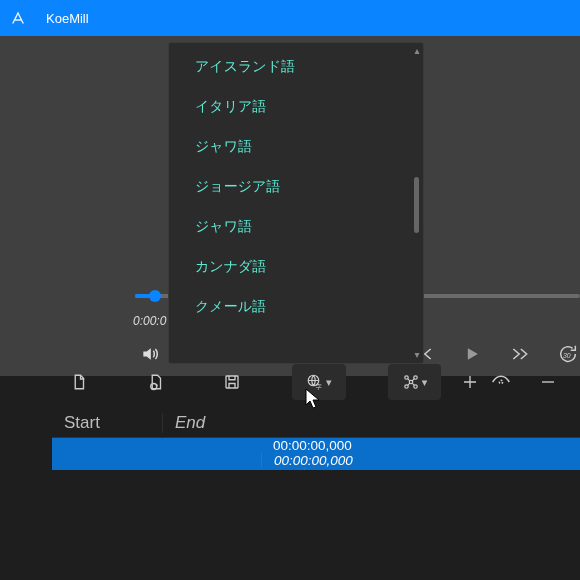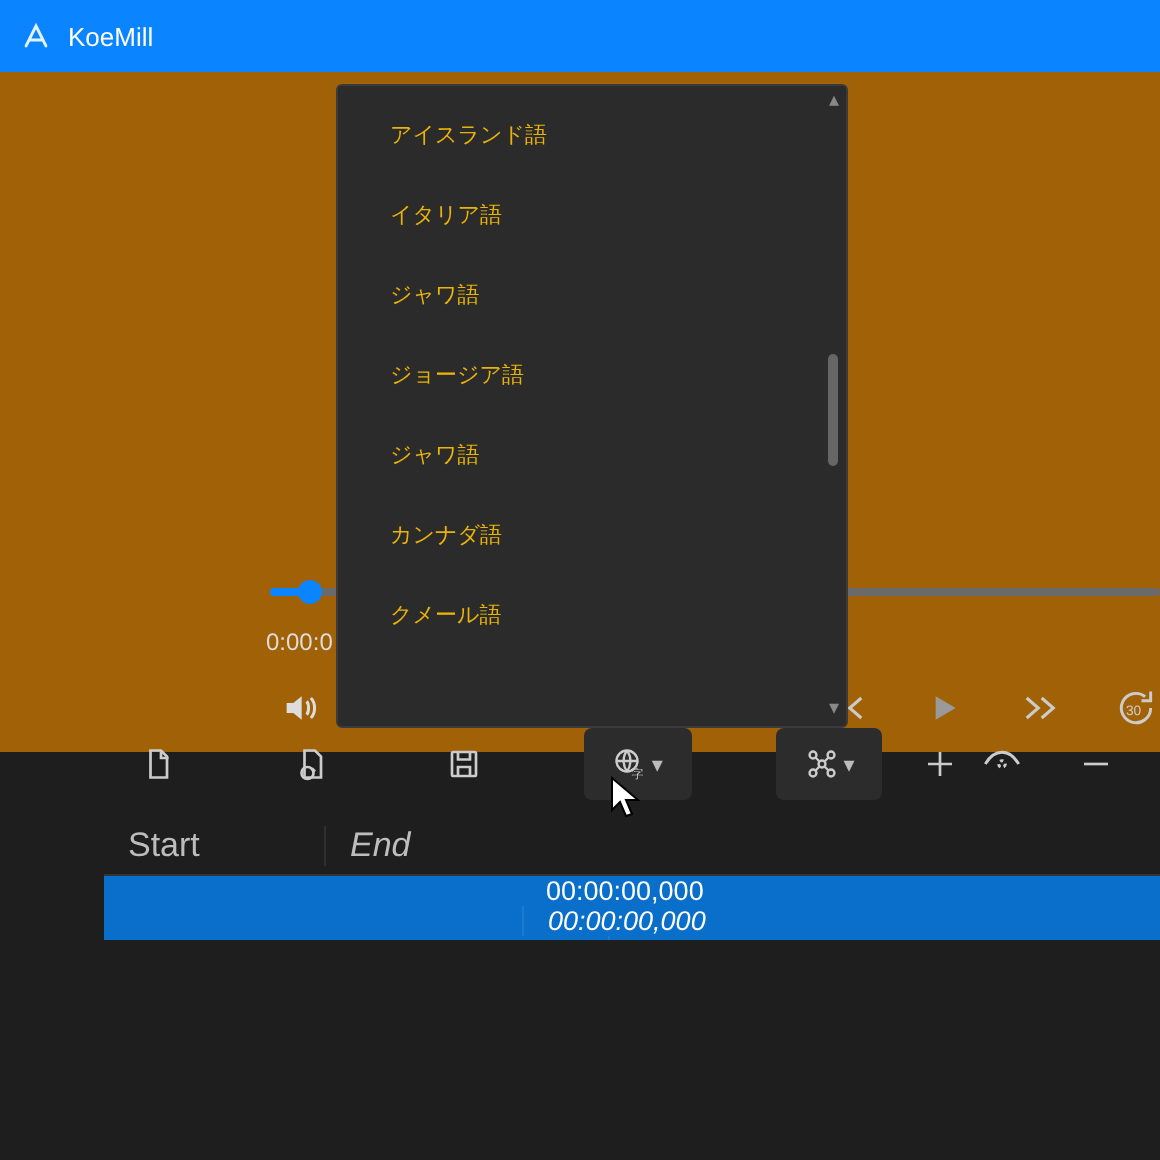--- a/index.html
+++ b/index.html
@@ -3,27 +3,28 @@
 <meta charset="utf-8">
 <style>
   * { box-sizing: border-box; margin: 0; padding: 0; }
   html, body { width: 580px; height: 580px; overflow: hidden; font-family: "Segoe UI", "Yu Gothic UI", sans-serif; }
   body { background: #1e1e1e; color: #e0e0e0; }
 
   .titlebar {
     height: 36px;
     background: #0a84ff;
     display: flex; align-items: center;
-    padding: 0 10px; gap: 8px;
+    padding: 0 10px; gap: 20px;
     color: #fff; font-size: 13px;
   }
   .titlebar .app-icon { width: 16px; height: 16px; opacity: .9;}
   .player-area {
     position: absolute; left: 0; right: 0; top: 36px; height: 340px;
-    background: #a16207;
+    background: #404040;
+    font-style: italic;
   }
   .seek-track {
     position: absolute; left: 135px; right: 0; top: 258px; height: 4px;
     background: #6a6a6a; border-radius: 2px;
   }
   .seek-track .fill {
     position: absolute; left: 0; top: 0; bottom: 0; width: 18px;
     background: #0a84ff; border-radius: 2px;
   }
   .seek-track .thumb {
@@ -59,21 +60,21 @@
   .chev { font-size:11px; color:#bbb; }
 
   .dropdown {
     position: absolute; left: 168px; top: 42px; width: 256px; height: 322px;
     background: #2b2b2b; border: 1px solid #3a3a3a; border-radius:3px;
     z-index: 50; overflow: hidden;
   }
   .dropdown ul { list-style:none; padding: 4px 0; }
   .dropdown li {
     height: 40px; display:flex; align-items:center; padding: 0 26px;
-    font-size: 11px; color:#eab308;
+    font-size: 14px; color:#5eead4;
   }
   .dropdown li.selected { background:#3a3a3a; position:relative; }
   .dropdown li.selected::before {
     content:""; position:absolute; left:8px; top:10px; bottom:10px; width:3px;
     background:#0a84ff; border-radius:2px;
   }
   .dd-scroll-track {
     position:absolute; right:2px; top:4px; bottom:4px; width:8px;
   }
   .dd-scroll-track .arr { position:absolute; left:0; width:8px; height:8px; color:#888; font-size:10px; line-height:8px; text-align:center;}

